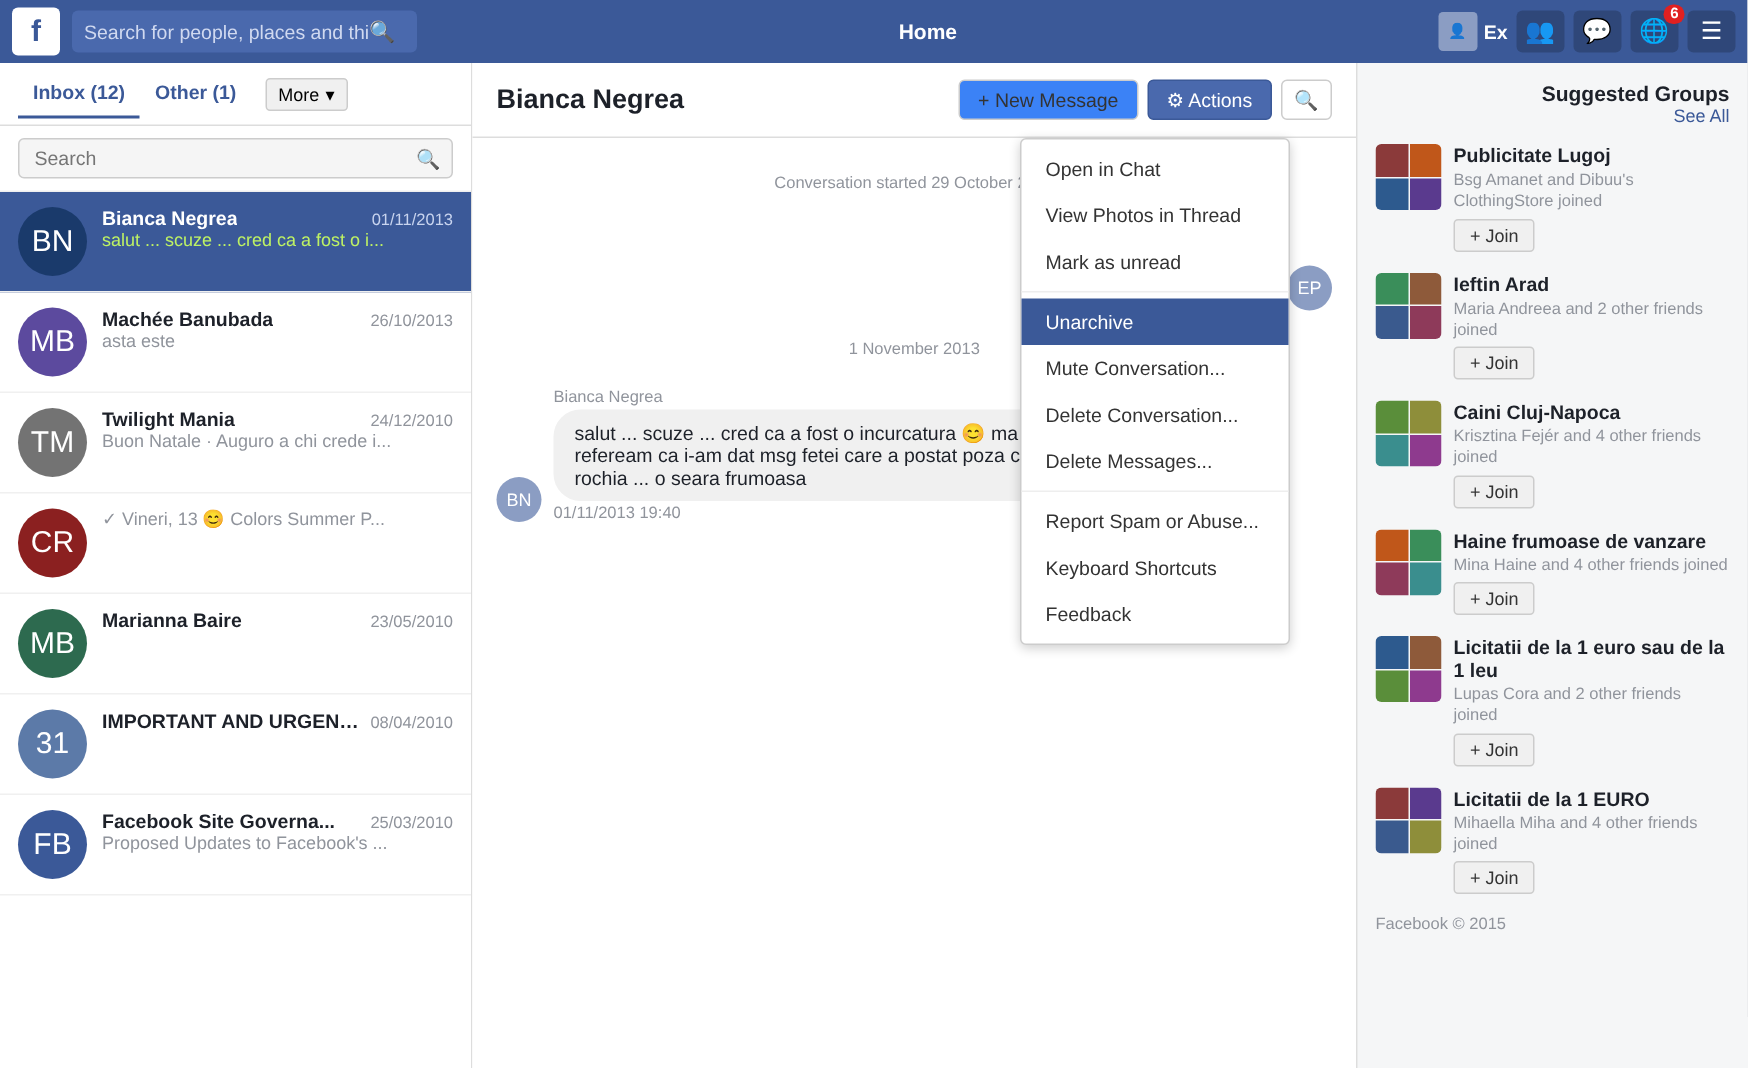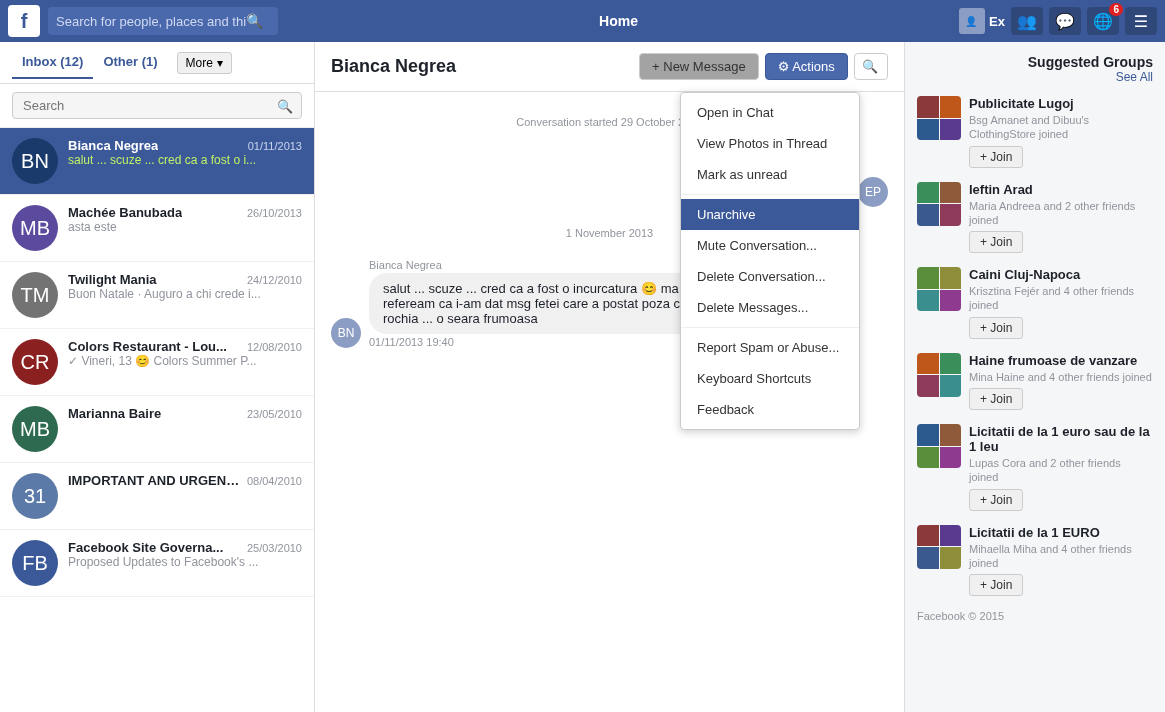--- a/index.html
+++ b/index.html
@@ -153,21 +153,21 @@
       display: flex;
       align-items: center;
       padding: 10px 16px;
       border-bottom: 1px solid #ddd;
       background: white;
       height: 50px;
     }
     .conv-title { font-size: 18px; font-weight: bold; color: #1d2129; flex: 1; }
     .conv-actions { display: flex; gap: 6px; align-items: center; }
     .btn-new-message {
-      background: #a3a3a3; border: 1px solid #ccc;
+      background: #3b82f6; border: 1px solid #ccc;
       border-radius: 4px; padding: 5px 12px;
       font-size: 13px; cursor: pointer; color: #333;
       display: flex; align-items: center; gap: 4px;
     }
     .btn-actions {
       background: #4a69ad; border: 1px solid #3b5998;
       border-radius: 4px; padding: 5px 12px;
       font-size: 13px; cursor: pointer; color: white;
       display: flex; align-items: center; gap: 4px;
     }
@@ -339,24 +339,20 @@
       <div class="msg-header">
         <span class="msg-name">Twilight Mania</span>
         <span class="msg-date">24/12/2010</span>
       </div>
       <div class="msg-preview">Buon Natale · Auguro a chi crede i...</div>
     </div>
   </div>
         <div class="msg-item">
     <div class="msg-avatar av-colors">CR</div>
     <div class="msg-content">
-      <div class="msg-header">
-        <span class="msg-name">Colors Restaurant - Lou...</span>
-        <span class="msg-date">12/08/2010</span>
-      </div>
       <div class="msg-preview">✓ Vineri, 13 😊 Colors Summer P...</div>
     </div>
   </div>
         <div class="msg-item">
     <div class="msg-avatar av-green">MB</div>
     <div class="msg-content">
       <div class="msg-header">
         <span class="msg-name">Marianna Baire</span>
         <span class="msg-date">23/05/2010</span>
       </div>

